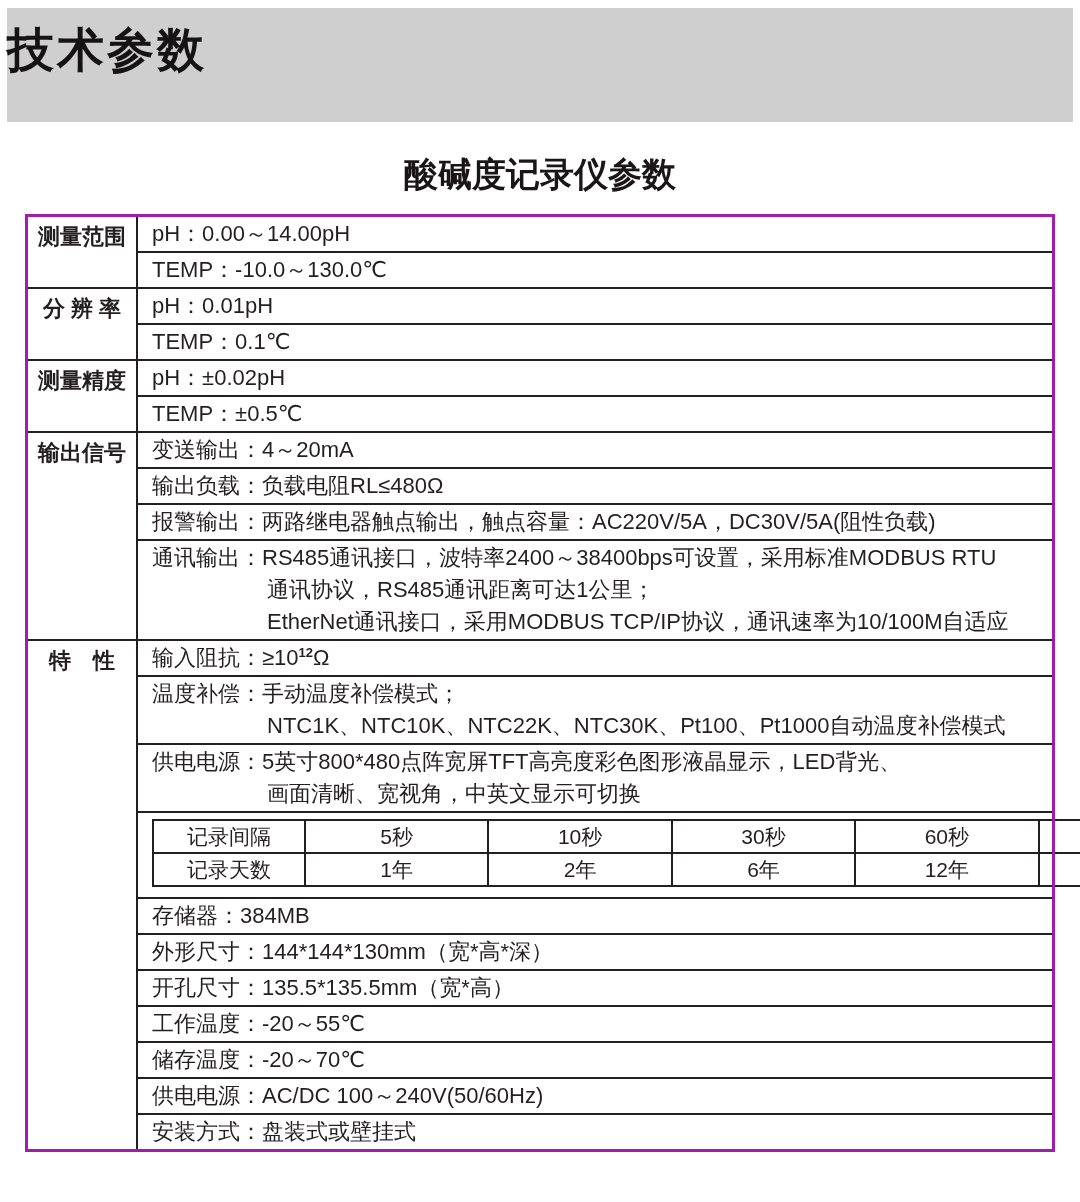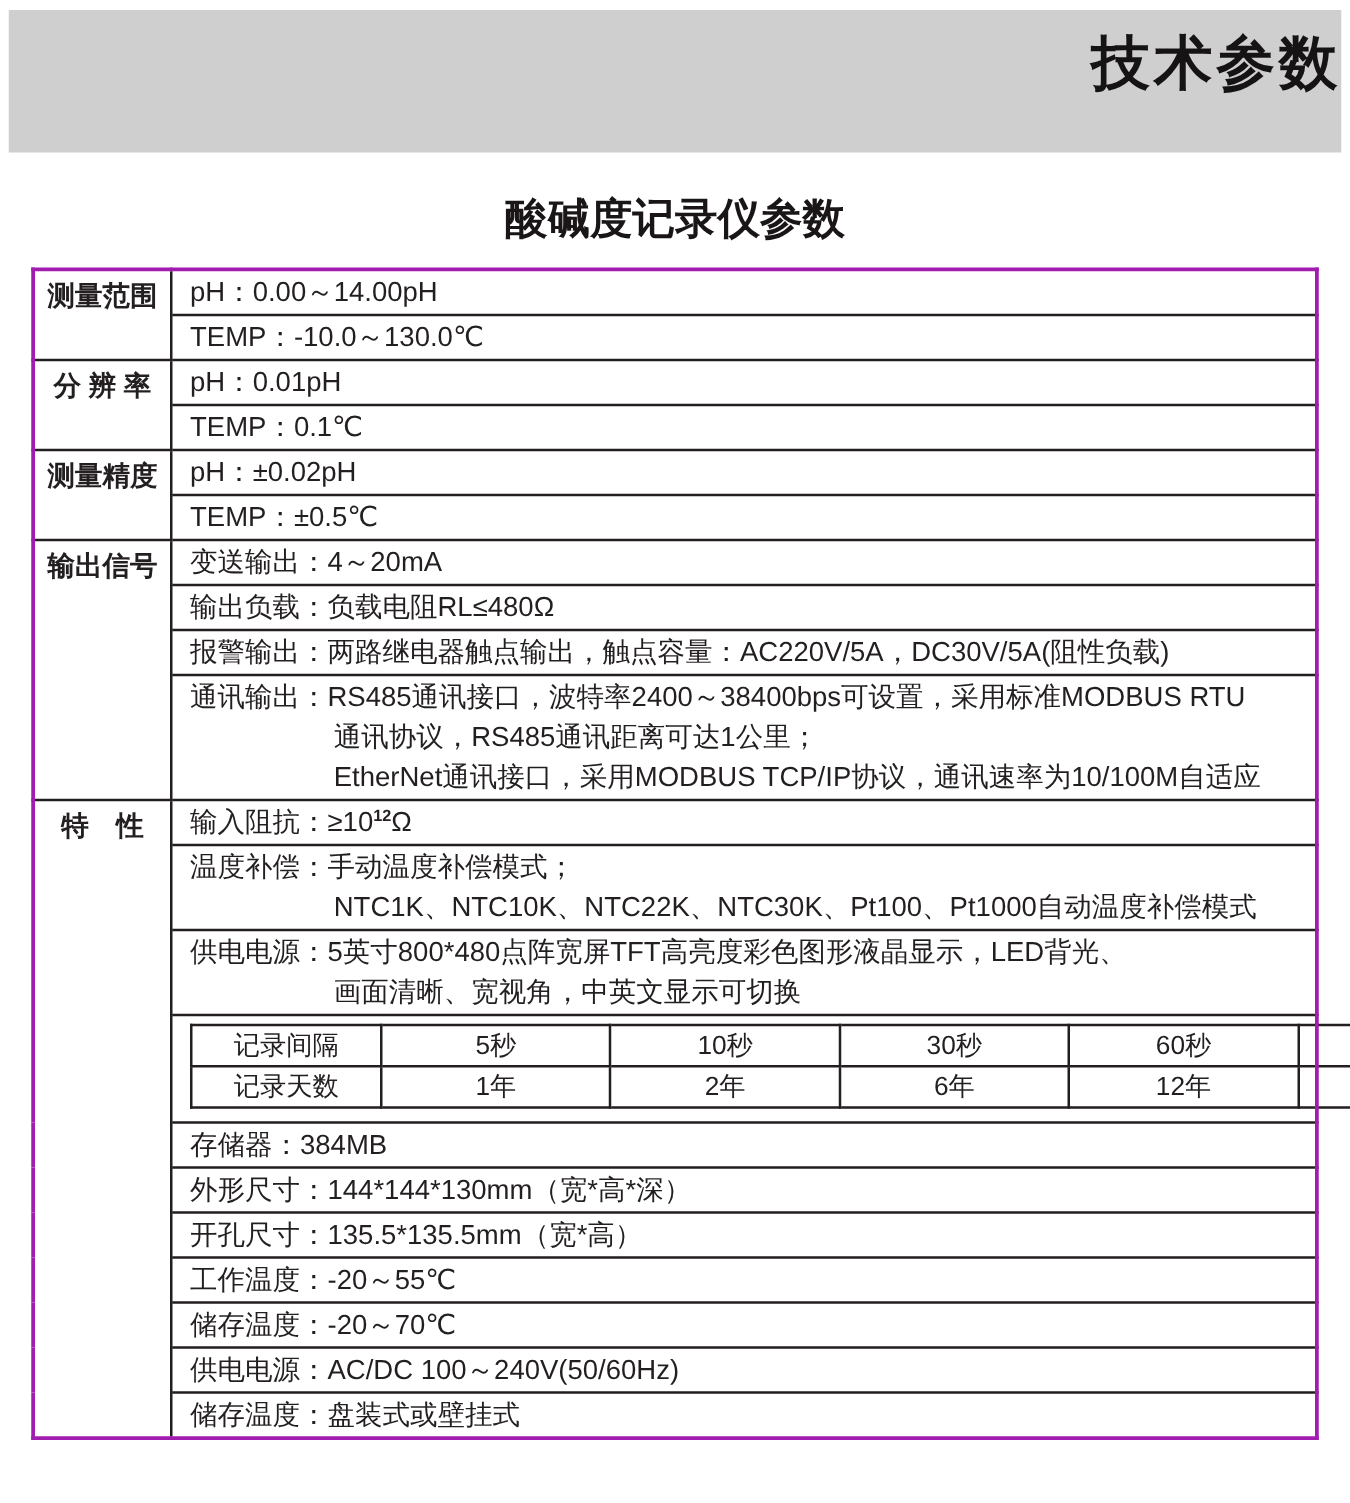--- a/index.html
+++ b/index.html
@@ -9,21 +9,21 @@
     height: 1202px;
     background: #ffffff;
     font-family: "Liberation Sans", "DejaVu Sans", sans-serif;
     color: #231f20;
     overflow: hidden;
   }
   .banner {
     margin: 8px 7px 0 7px;
     height: 114px;
     background: #d0cfd0;
-    text-align: right;
+    text-align: left;
   }
   .banner-title {
     padding-top: 16px;
     font-size: 47px;
     font-weight: 700;
     letter-spacing: 3px;
     line-height: 52px;
     color: #161314;
   }
   .banner-subtitle {
@@ -201,16 +201,16 @@
     <tr>
       <td class="val">工作温度：-20～55℃</td>
     </tr>
     <tr>
       <td class="val">储存温度：-20～70℃</td>
     </tr>
     <tr>
       <td class="val">供电电源：AC/DC 100～240V(50/60Hz)</td>
     </tr>
     <tr>
-      <td class="val">储存温度：盘装式或壁挂式</td>
+      <td class="val">安装方式：盘装式或壁挂式</td>
     </tr>
   </tbody>
 </table>
 
 </body></html>

